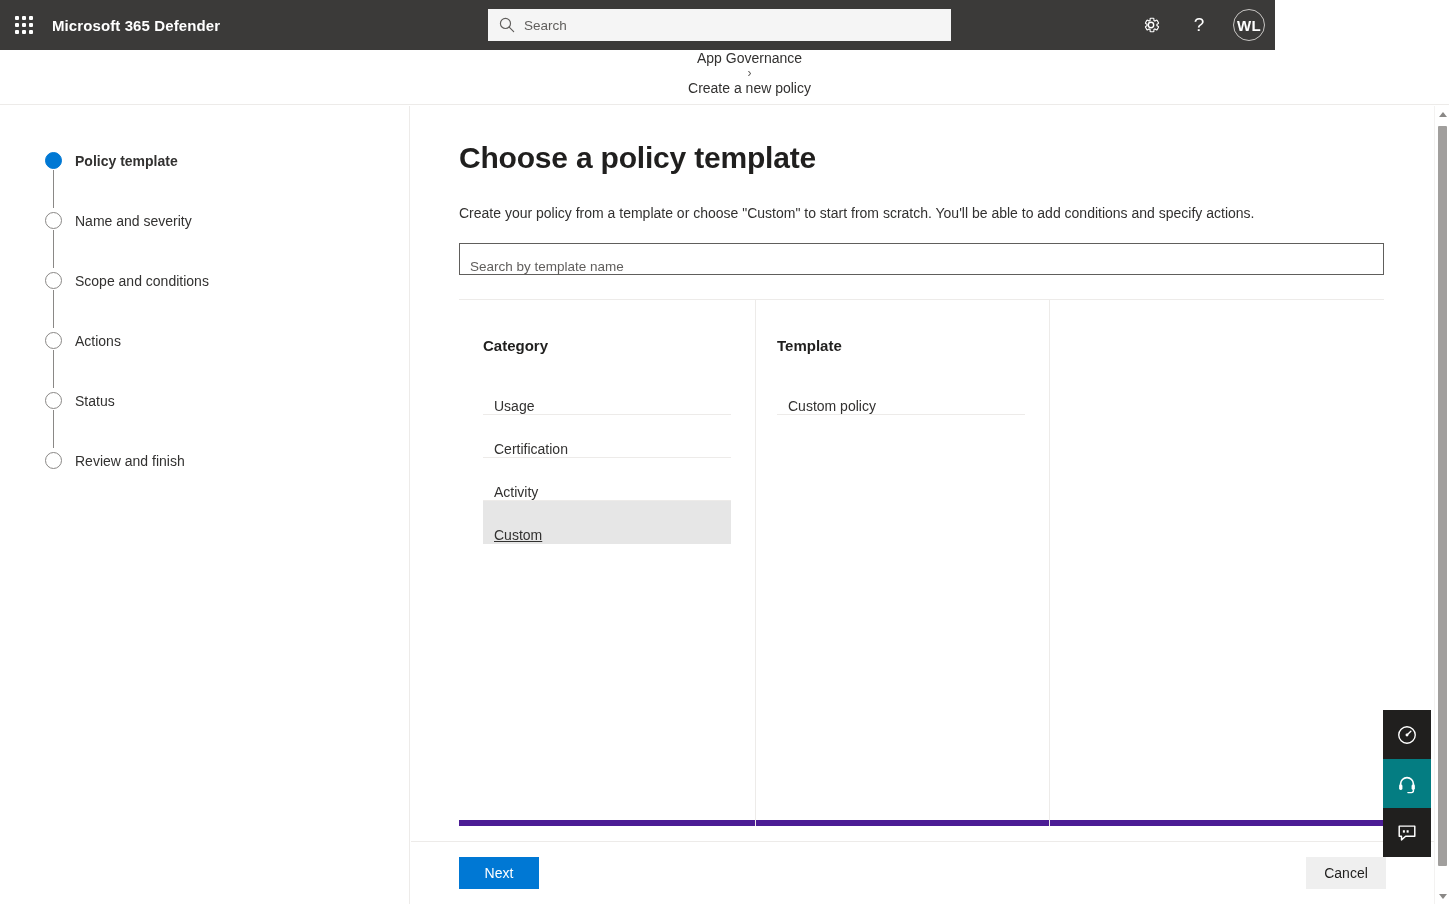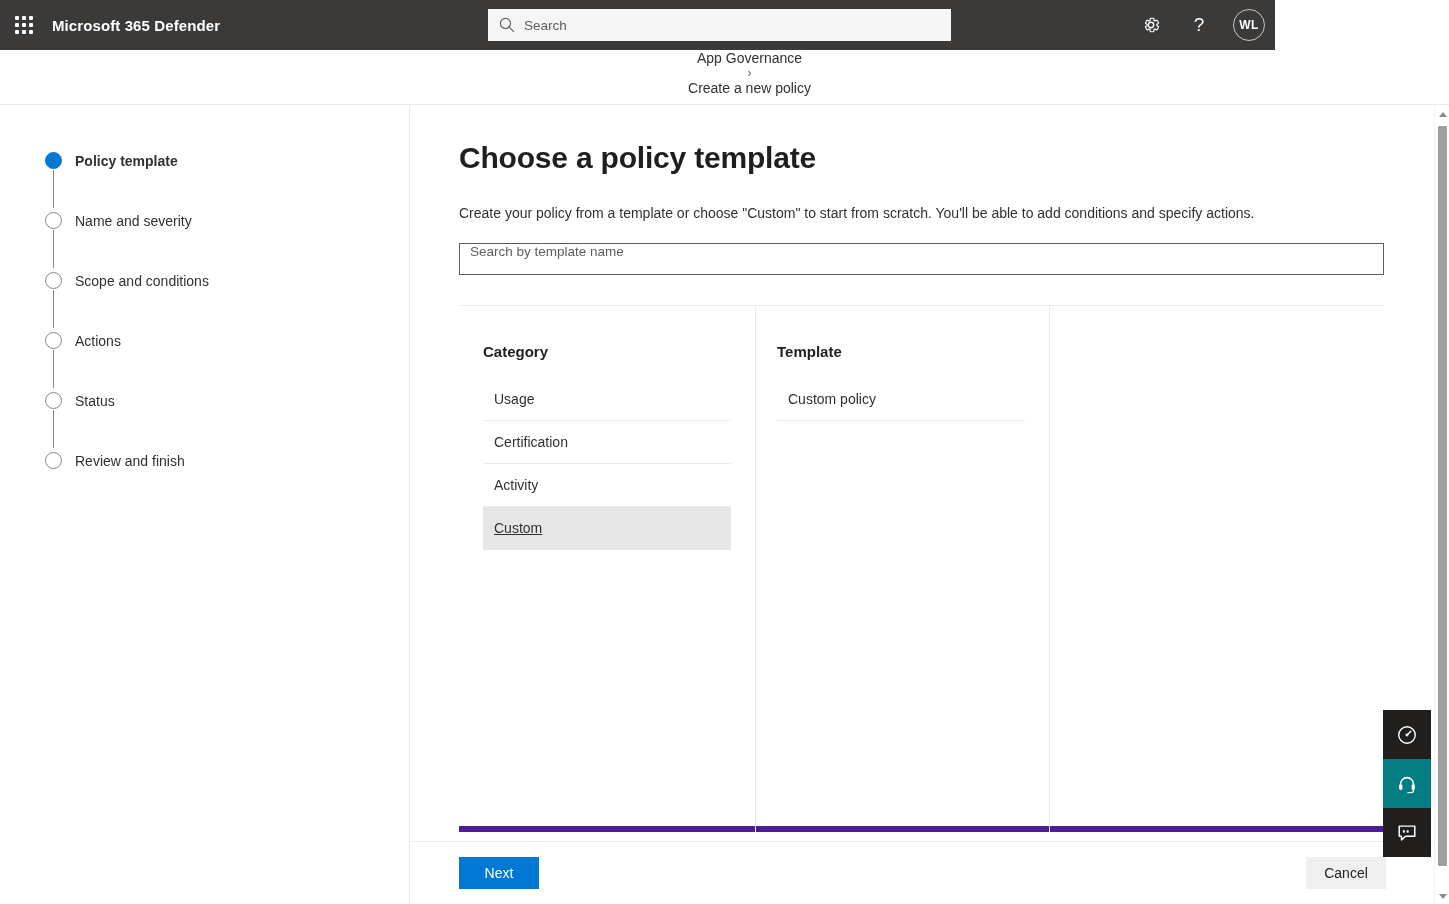--- a/index.html
+++ b/index.html
@@ -56,21 +56,21 @@
   .sbtn {
     width: 48px; height: 50px;
     display: flex; align-items: center; justify-content: center;
     cursor: pointer; color: #ffffff;
   }
   .sbtn.qmark { font-size: 19px; }
   .avatar-wrap { width: 52px; height: 50px; display: flex; align-items: center; justify-content: center; cursor: pointer; }
   .avatar {
     width: 32px; height: 32px; border-radius: 50%;
     border: 1px solid #c8c6c4;
-    color: #ffffff; font-size: 12px; font-weight: bold;
+    color: #ffffff; font-size: 15px; font-weight: bold;
     display: flex; align-items: center; justify-content: center;
     letter-spacing: .3px;
   }
 
   
   .breadcrumb {
     position: absolute; top: 50px; left: 0;
     width: 1449px; height: 55px;
     display: flex; align-items: center;
     padding-left: 50px;
@@ -133,23 +133,23 @@
     margin-bottom: 28px;
   }
   .page-desc {
     font-size: 14px; color: #323130; line-height: 20px;
     margin-bottom: 20px;
   }
   .template-search {
     width: 925px; height: 32px;
     border: 1px solid #605e5c;
     background: #ffffff;
-    display: flex; align-items: flex-start;
+    display: flex; align-items: flex-end;
     padding: 0 10px;
-    margin-bottom: 30px;
+    margin-bottom: 24px;
     cursor: text;
   }
   .template-search .ph { font-size: 13.5px; color: #605e5c; }
 
   
   .picker {
     width: 925px; height: 527px;
     border-top: 1px solid #edebe9;
     border-bottom: 6px solid #4c1d95;
     display: flex;
@@ -160,21 +160,21 @@
   }
   .col-category { width: 297px; border-right: 1px solid #edebe9; padding-left: 24px; padding-right: 24px; }
   .col-template { width: 294px; border-right: 1px solid #edebe9; padding-left: 21px; padding-right: 24px; }
   .col-detail   { width: 333px; }
   .col-head {
     font-size: 15px; font-weight: bold; color: #201f1e;
     margin-bottom: 18px;
   }
   .opt {
     height: 43px;
-    display: flex; align-items: center;
+    display: flex; align-items: flex-end;
     padding-left: 11px;
     font-size: 14px; color: #323130;
     border-bottom: 1px solid #edebe9;
     cursor: pointer;
   }
   .opt.selected { background: #e6e6e6; border-bottom-color: transparent; text-decoration: underline; }
   .col-template .opt { padding-left: 11px; }
 
   
   .footer {

